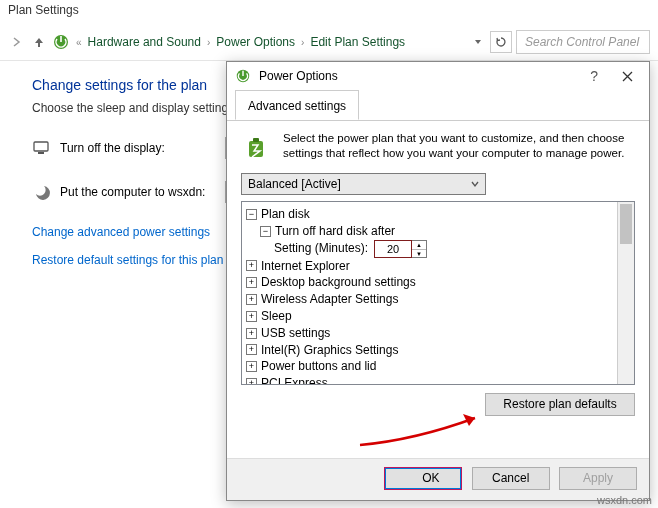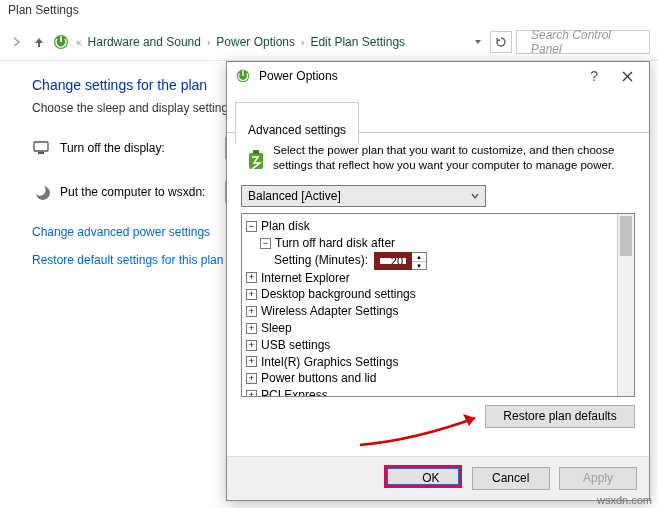--- a/index.html
+++ b/index.html
@@ -6,59 +6,59 @@
   body { margin: 0; width: 658px; height: 508px; background: #fff; font-size: 12px; color: #000; overflow: hidden; position: relative; }
 
   
   .title-bar { height: 24px; padding: 3px 8px; font-size: 12px; color: #333; }
   .nav-bar { display: flex; align-items: center; gap: 4px; padding: 6px 8px; border-bottom: 1px solid #e5e5e5; }
   .nav-arrow { width: 18px; height: 18px; display: flex; align-items: center; justify-content: center; color: #777; }
   .breadcrumb { display: flex; align-items: center; gap: 2px; flex: 1; }
   .crumb { color: #14532d; padding: 2px 2px; }
   .crumb-sep { color: #888; font-size: 10px; padding: 0 2px; }
   .refresh { width: 22px; height: 22px; border: 1px solid #ccc; display: flex; align-items: center; justify-content: center; font-size: 12px; }
-  .search-box { width: 134px; height: 24px; border: 1px solid #ccc; padding: 2px 14px; color: #999; font-style: italic; display: flex; align-items: center; }
+  .search-box { width: 134px; height: 24px; border: 1px solid #ccc; padding: 2px 8px; color: #999; font-style: italic; display: flex; align-items: center; }
   .page-body { padding: 16px 0 0 32px; }
   .page-heading { color: #003399; font-size: 14px; margin-bottom: 8px; }
   .page-sub { color: #333; margin-bottom: 22px; }
   .setting-row { display: flex; align-items: center; gap: 10px; margin-bottom: 22px; }
   .icon-placeholder { width: 18px; height: 18px; border-radius: 50%; display:inline-flex; align-items:center; justify-content:center; font-size:12px;}
   .dropdown-stub { width: 18px; height: 22px; border: 1px solid #adadad; background:#e1e1e1; display:flex;align-items:center;justify-content:center; }
   .link { color: #0066cc; margin-bottom: 14px; cursor: pointer; }
 
   
   .dialog { position: absolute; left: 226px; top: 61px; width: 424px; height: 440px; background: #fff; border: 1px solid #888; box-shadow: 0 3px 14px rgba(0,0,0,.25); display:flex; flex-direction:column;}
   .dlg-title { display: flex; align-items: center; gap: 8px; padding: 6px 8px; }
   .dlg-title .t { flex: 1; }
   .dlg-title .help { font-size: 14px; color:#555; padding: 0 8px;}
   .dlg-title .close { font-size: 13px; padding: 0 8px;}
   .dlg-tabs { border-bottom: 1px solid #ccc; background:#fff; padding: 0 8px; }
-  .tab { display: inline-block; padding: 20px 12px 6px; border: 1px solid #ccc; border-bottom: 1px solid #fff; background: #fff; position: relative; top: 12px; font-size: 12px; }
+  .tab { display: inline-block; padding: 8px 12px 6px; border: 1px solid #ccc; border-bottom: 1px solid #fff; background: #fff; position: relative; top: 0; font-size: 12px; }
   .dlg-body { padding: 10px 14px 4px 14px; flex:1; display:flex; flex-direction:column;}
-  .desc-row { display: flex; margin-bottom: 10px; }
+  .desc-row { display: flex; gap: 10px; margin-bottom: 10px; }
   .desc-icon { width: 32px; height: 32px; flex: 0 0 32px; display:flex;align-items:center;justify-content:center;}
   .desc-text { font-size: 11.5px; line-height: 1.3; }
   .plan-select { width: 245px; height: 22px; border: 1px solid #7a7a7a; background:#e9e9e9; padding: 2px 6px; display:flex; align-items:center; justify-content:space-between; margin-bottom:6px;}
   .tree-wrap { border: 1px solid #828790; height: 184px; display:flex;}
   .tree { flex:1; padding: 4px 4px 0 4px; font-size: 12px; line-height: 1.4; overflow:hidden;}
   .tree-row { white-space: nowrap; display:flex; align-items:center; gap:4px;}
   .sq { width:11px; height:11px; border:1px solid #777; display:inline-flex; align-items:center; justify-content:center; font-size:9px; line-height:1; flex:0 0 11px;}
   .ind1 { padding-left: 14px; }
   .ind2 { padding-left: 28px; }
   .setting-field { display:inline-flex; align-items:center; margin-left:2px;}
-  .setting-input { width:38px; height:18px; border:6px solid #7f1d1d; padding:0 3px; font-size:11px; text-align:right;}
+  .setting-input { width:38px; height:18px; border:1px solid #7f1d1d; padding:0 3px; font-size:11px; text-align:center;}
   .spinner { width:15px; height:18px; border:1px solid #7a7a7a; border-left:none; display:flex; flex-direction:column;}
   .spinner div { flex:1; font-size:6px; display:flex;align-items:center;justify-content:center; border-bottom:1px solid #bbb;}
   .spinner div:last-child{border:none;}
   .vscroll { width:17px; background:#f0f0f0; border-left:1px solid #cdcdcd; position:relative;}
   .vscroll .thumb{ position:absolute; left:2px; right:2px; top:2px; height:40px; background:#c2c2c2;}
   .restore-row { text-align: right; padding: 8px 0; }
   .btn { display:inline-block; min-width:78px; height:23px; border:1px solid #adadad; background:#e1e1e1; padding:0 12px; font-size:12px; line-height:21px; text-align:center;}
   .btn.wide { min-width: 150px; }
-  .btn.default { border:3px solid #be185d; box-shadow: inset 0 0 0 1px #0078d7; padding-left: 27px;}
+  .btn.default { border:1px solid #be185d; box-shadow: inset 0 0 0 1px #0078d7; padding-left: 27px;}
   .btn.disabled { color:#a0a0a0; }
   .dlg-footer { padding: 8px 12px 10px; background:#f0f0f0; border-top:1px solid #ddd; text-align:right;}
   .dlg-footer .btn { margin-left: 6px; }
 
   .arrow-annotation { position:absolute; left:355px; top:400px; pointer-events:none;}
   .watermark { position:absolute; right:6px; bottom:2px; font-size:11px; color:#777;}
 
   svg { display:block; }
 </style>
 </head>

